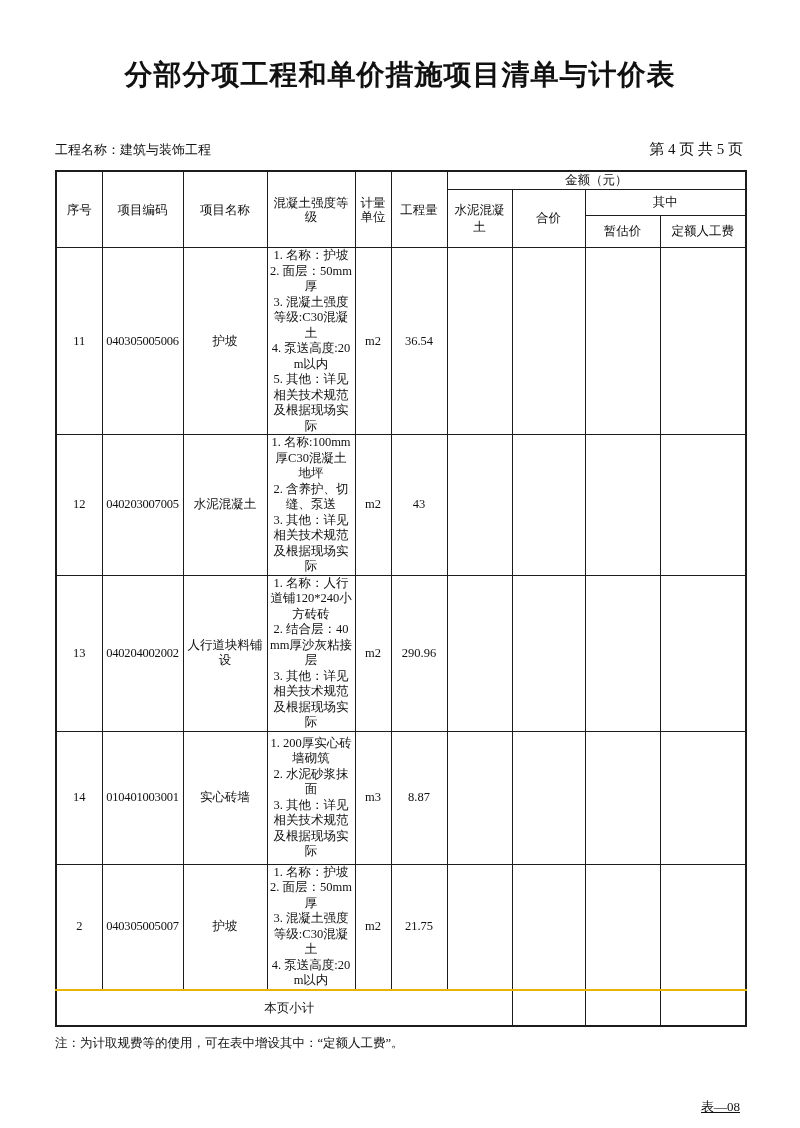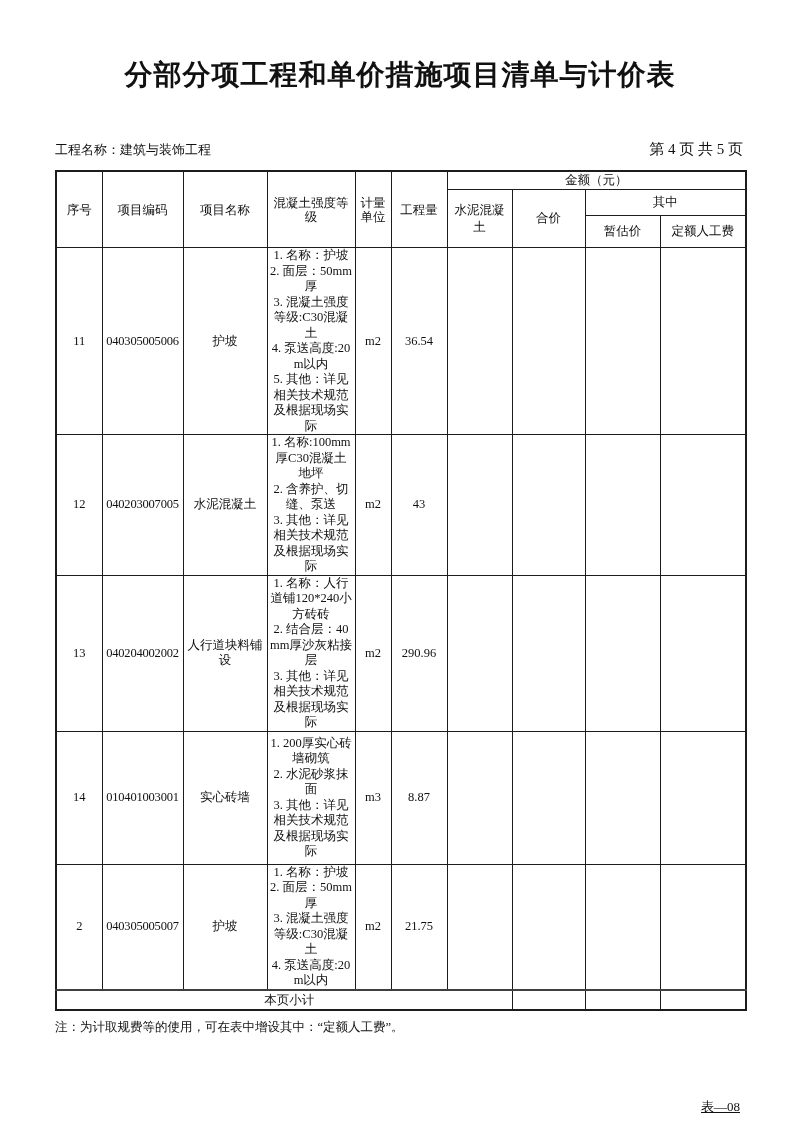--- a/index.html
+++ b/index.html
@@ -66,21 +66,21 @@
   td.name-cell { text-align: left; padding-left: 2px; word-break: break-all; line-height: 15px; }
   td.feat-cell {
     text-align: left;
     font-size: 11.5px;
     line-height: 15.5px;
     white-space: pre-line;
     word-break: break-all;
     padding: 2px 1px 2px 3px;
   }
   td.qty-cell, td.unit-cell { font-size: 12.5px; }
-  tr.subtotal-row td { border-top: 2px solid #404040; height: 20px; padding-left: 12px; }
+  tr.subtotal-row td { border-top: 2px solid #eab308; height: 36px; padding-left: 12px; }
 
   .note-line {
     margin: 8px 0 0 55px;
     font-size: 12.5px;
     white-space: nowrap;
   }
   .form-code {
     position: absolute;
     top: 1042px;
     right: 60px;

